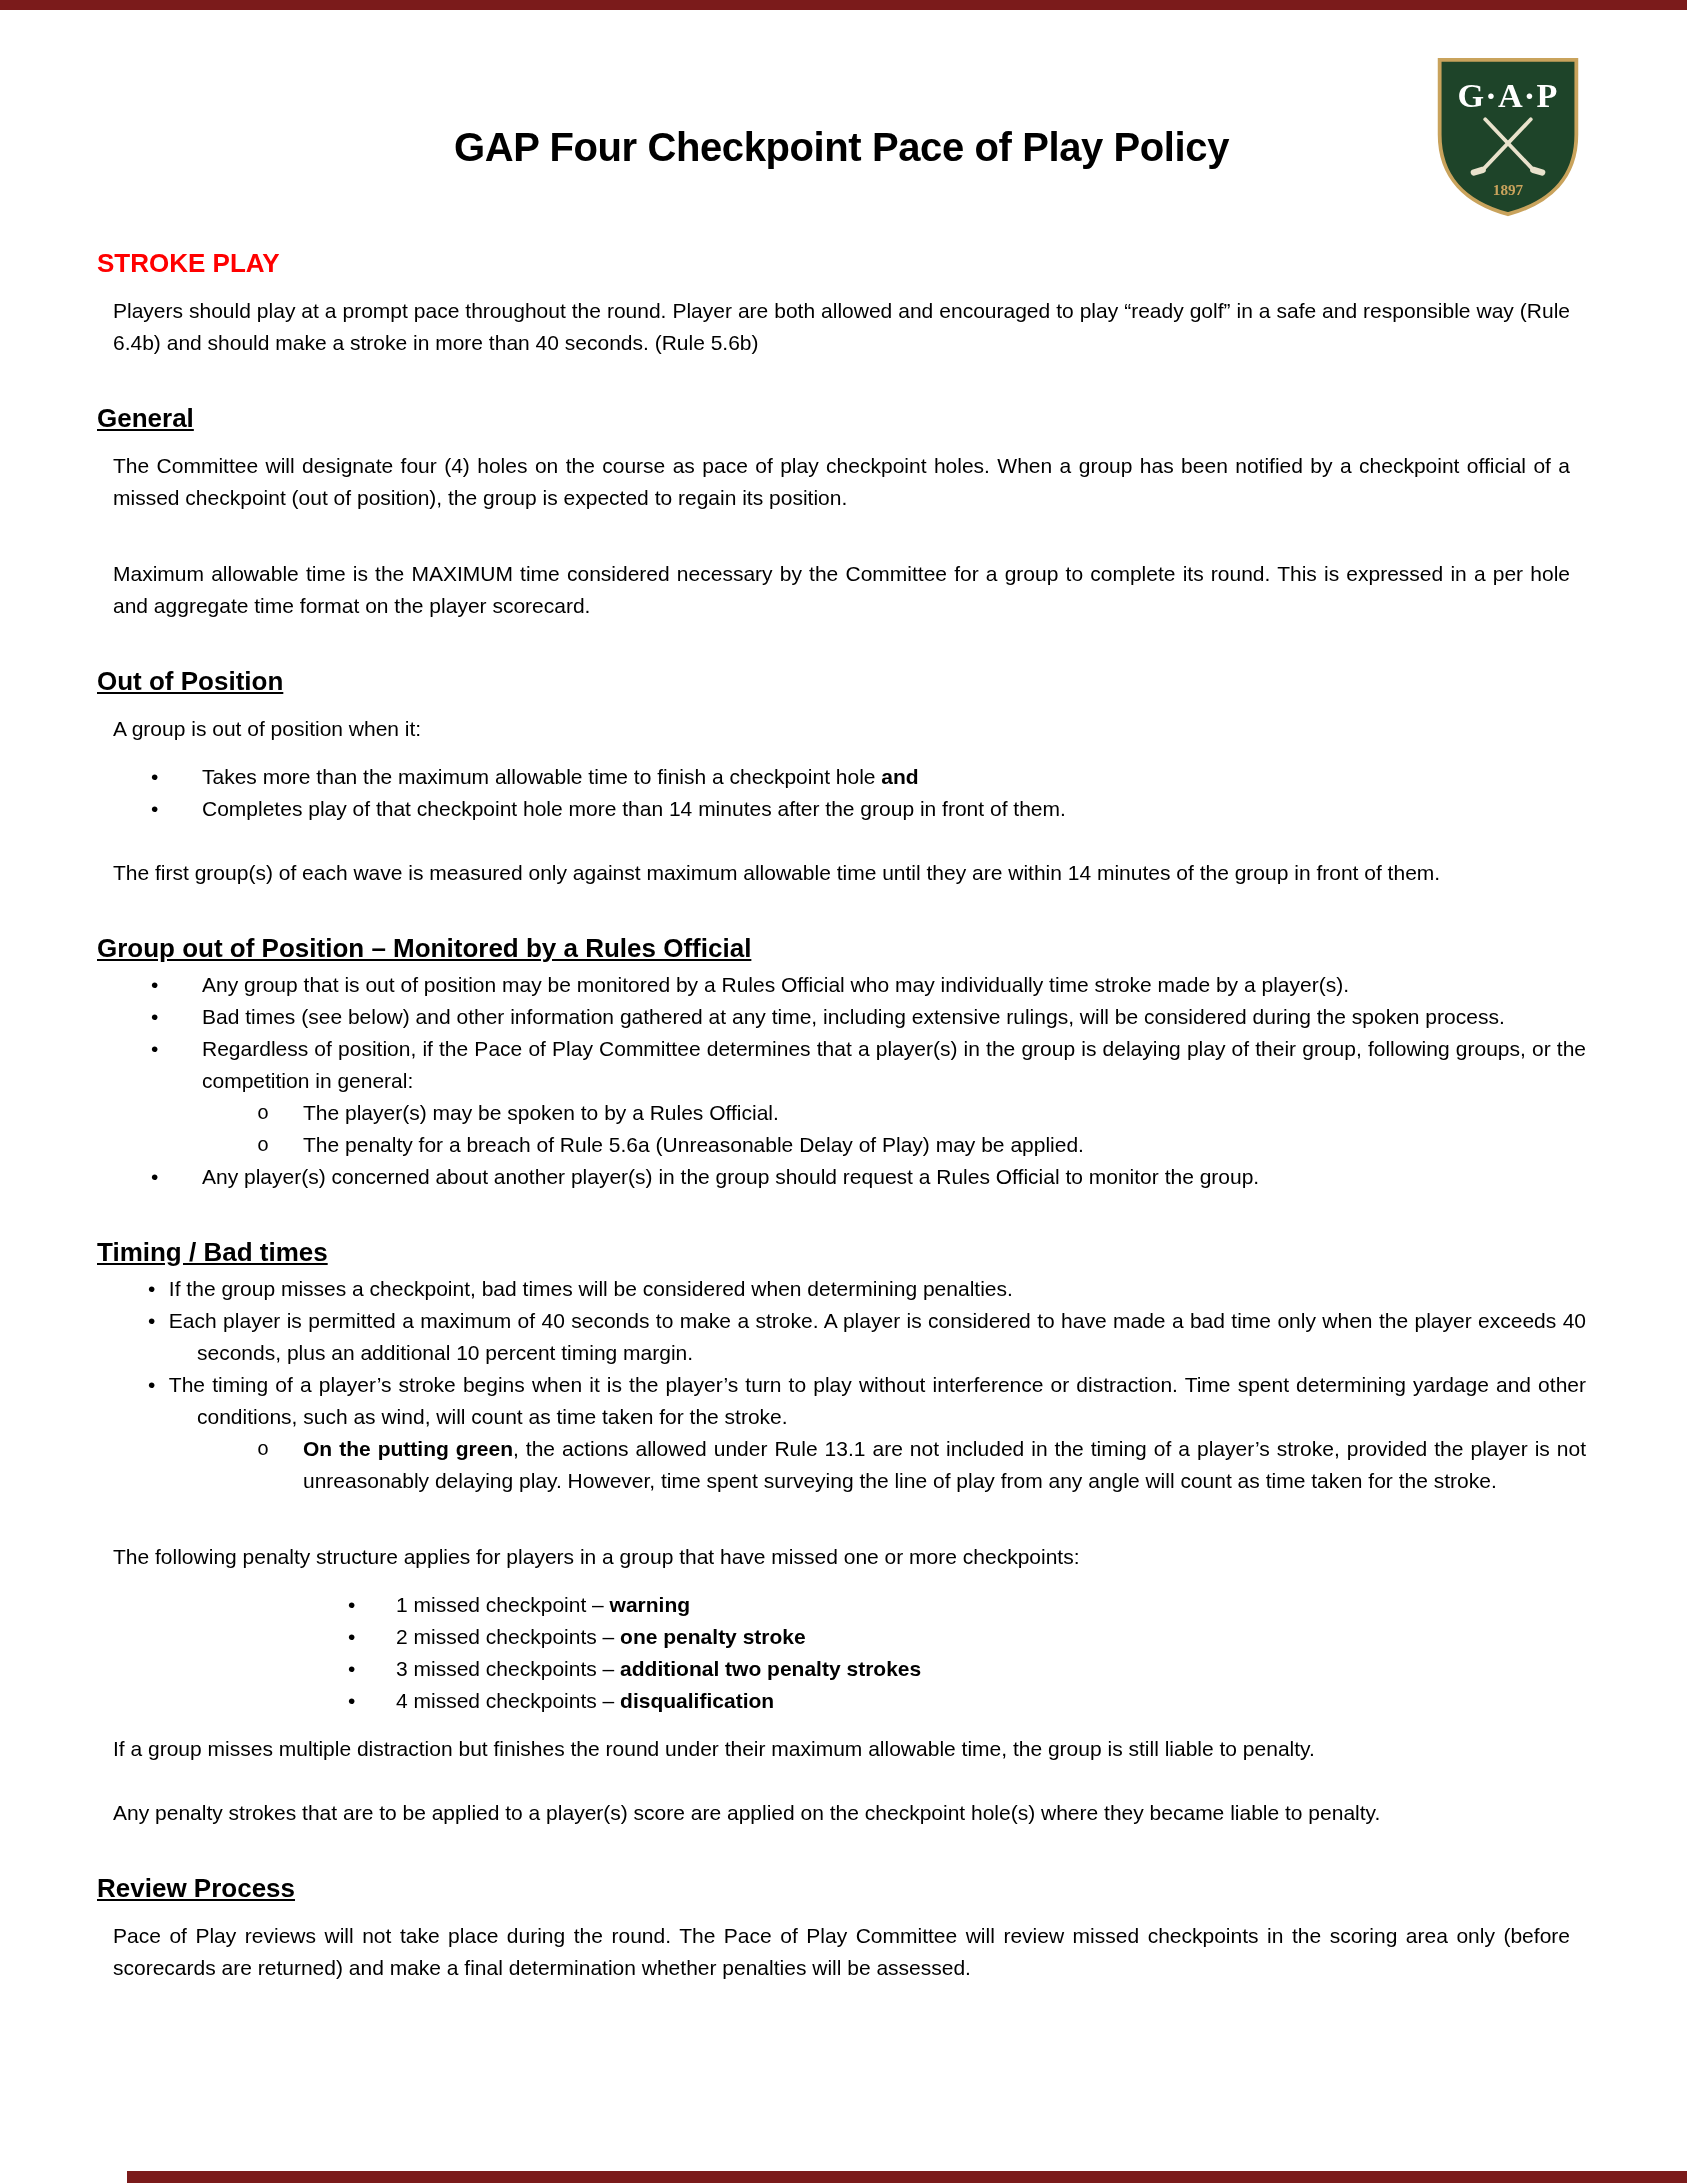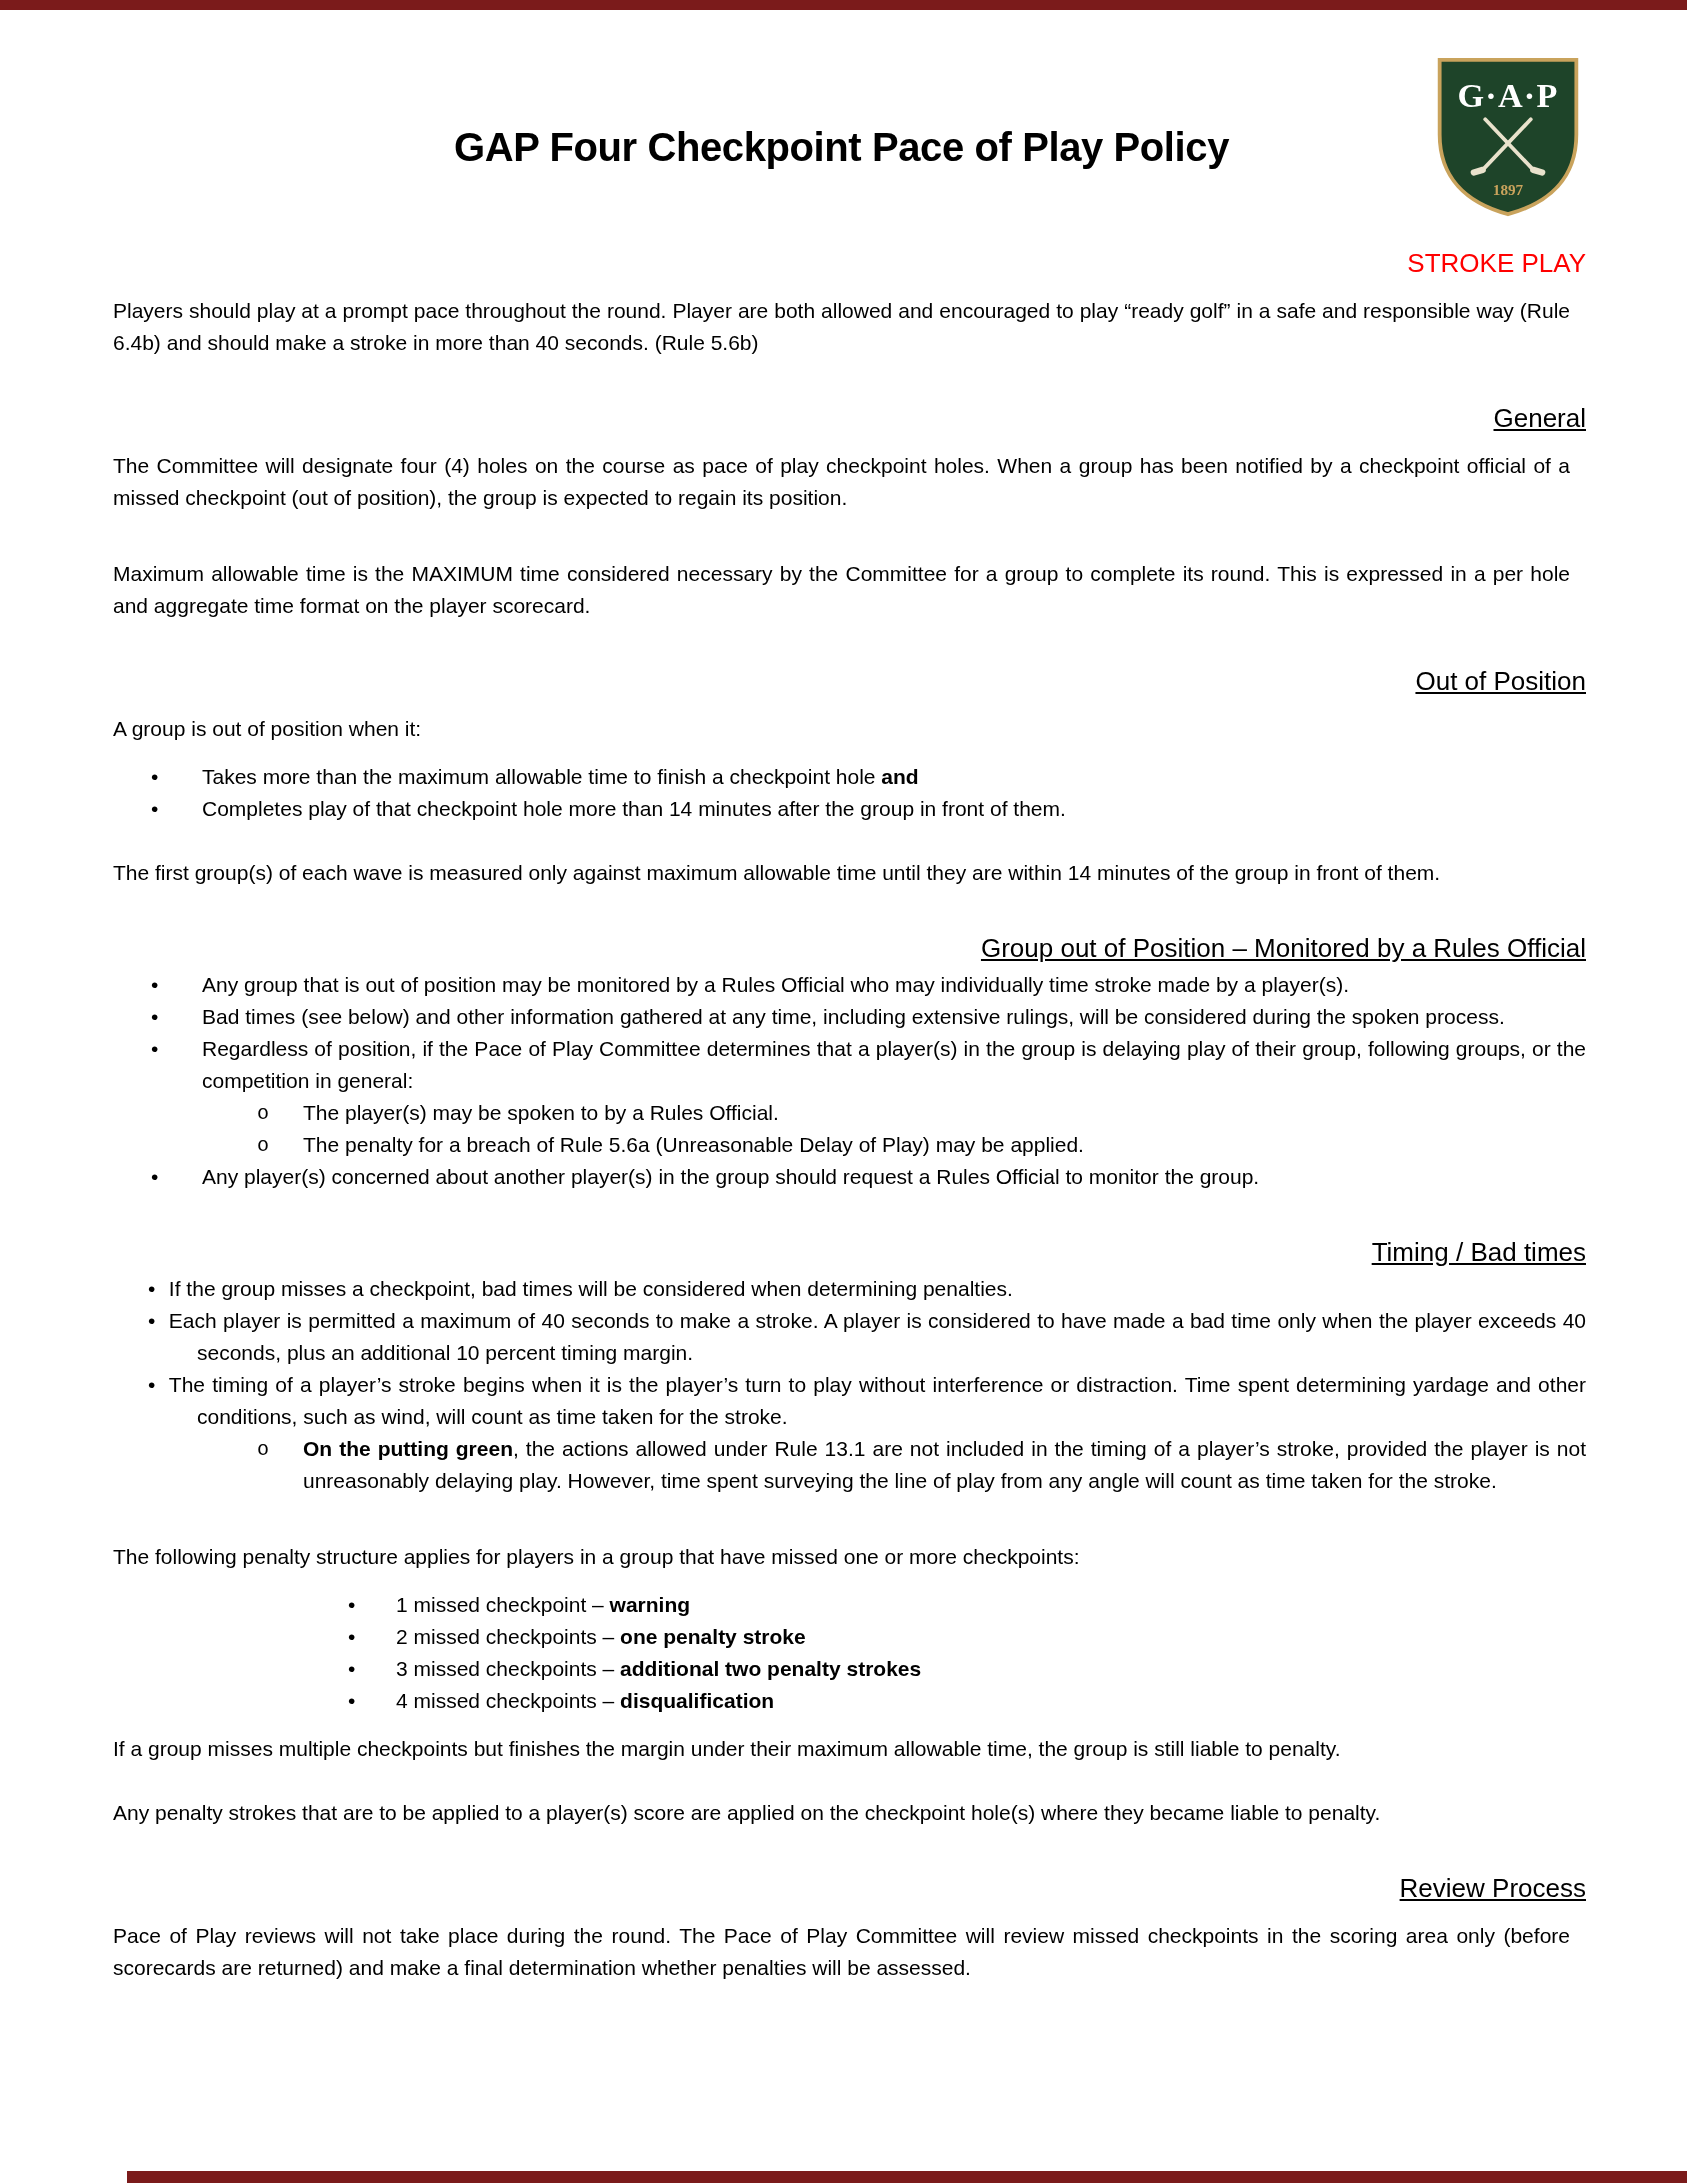--- a/index.html
+++ b/index.html
@@ -38,23 +38,23 @@
     top: -69px;
     right: 1.7px;
     width: 152px;
     height: 162px;
   }
   .logo svg { width: 100%; height: 100%; display: block; }
 
   .section { margin-top: 44px; }
   .heading {
     margin: 12px 0 5px 0;
-    text-align: right;
+    text-align: left;
     font-size: 26px;
-    font-weight: normal;
+    font-weight: bold;
     text-decoration: underline;
   }
   .heading.red {
     color: #FF0000;
     text-decoration: none;
     margin-top: 78px;
   }
   .para {
     margin: 16px;
     font-size: 21px;
@@ -168,21 +168,21 @@
     </section>
 
     <section class="section">
       <p class="para">The following penalty structure applies for players in a group that have missed one or more checkpoints:</p>
       <ul class="ul-penalty">
         <li><span>1 missed checkpoint – </span><b>warning</b></li>
         <li><span>2 missed checkpoints – </span><b>one penalty stroke</b></li>
         <li><span>3 missed checkpoints – </span><b>additional two penalty strokes</b></li>
         <li><span>4 missed checkpoints – </span><b>disqualification</b></li>
       </ul>
-      <p class="para">If a group misses multiple checkpoints but finishes the margin under their maximum allowable time, the group is still liable to penalty.</p>
+      <p class="para">If a group misses multiple distraction but finishes the round under their maximum allowable time, the group is still liable to penalty.</p>
       <p class="para gap-above">Any penalty strokes that are to be applied to a player(s) score are applied on the checkpoint hole(s) where they became liable to penalty.</p>
     </section>
 
     <section class="section">
       <h2 class="heading">Review Process</h2>
       <p class="para">Pace of Play reviews will not take place during the round. The Pace of Play Committee will review missed checkpoints in the scoring area only (before scorecards are returned) and make a final determination whether penalties will be assessed.</p>
     </section>
 
   </div>
 

